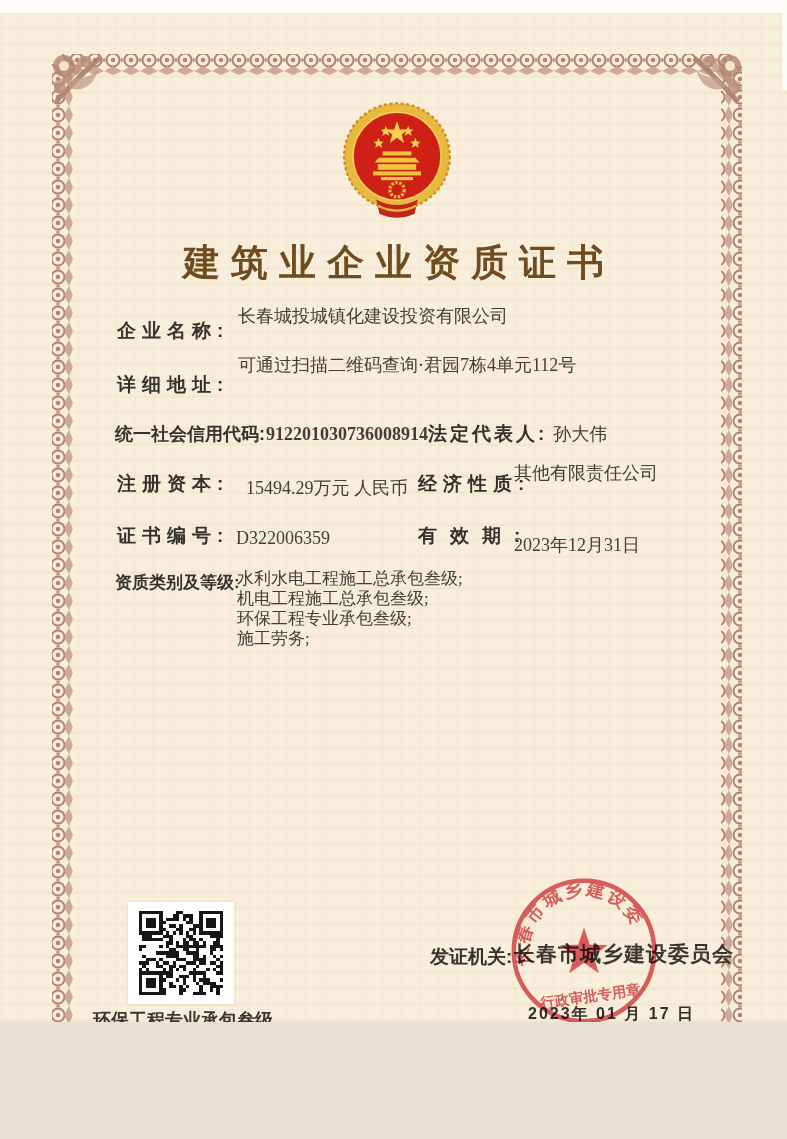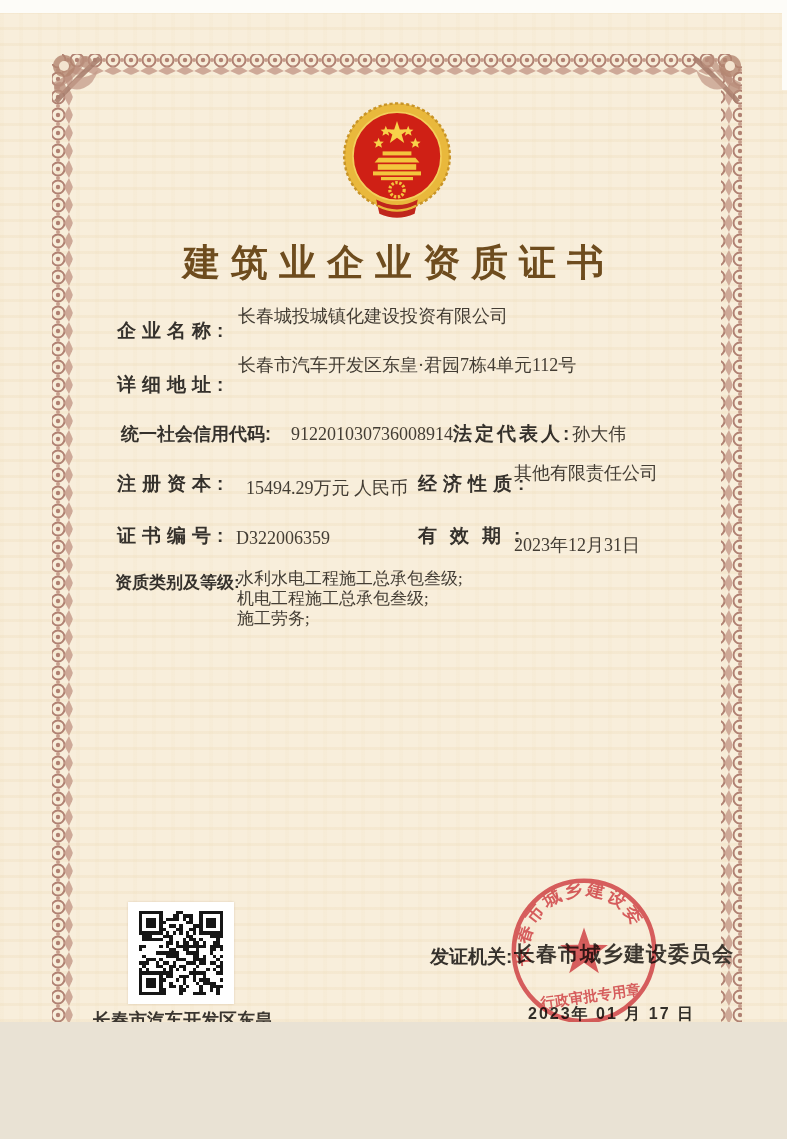--- a/index.html
+++ b/index.html
@@ -123,43 +123,44 @@
     <path d="M44 124 Q70 138 96 124 L92 142 Q70 152 48 142 Z" fill="#c0261c"></path>
     <path d="M46 132 Q70 144 94 132" stroke="#e9b83c" stroke-width="3" fill="none"></path>
   </svg>
 
   <div class="abs title">建筑业企业资质证书</div>
 
   <div class="abs lbl ls6" style="left:117px;top:318px;">企业名称:</div>
   <div class="abs val" style="left:238px;top:304px;">长春城投城镇化建设投资有限公司</div>
 
   <div class="abs lbl ls6" style="left:117px;top:372px;">详细地址:</div>
-  <div class="abs val" style="left:238px;top:353px;">长春市汽车开发区东皇·君园7栋4单元112号</div>
+  <div class="abs val" style="left:238px;top:353px;">可通过扫描二维码查询·君园7栋4单元112号</div>
 
   <div class="abs row-flex" style="left:115px;top:421px;">
-    <span class="lbl" style="font-size:18px;margin-left:6px;">统一社会信用代码:</span>
-    <span class="val" style="margin-left:20px;">912201030736008914</span>
+    <span class="lbl" style="font-size:18px;">统一社会信用代码:</span>
+    <span class="val" style="margin-left:1px;font-weight:bold;">912201030736008914</span>
     <span class="lbl" style="letter-spacing:3px;">法定代表人:</span>
-    <span class="val" style="margin-left:0;">孙大伟</span>
+    <span class="val" style="margin-left:6px;">孙大伟</span>
   </div>
 
   <div class="abs lbl ls6" style="left:117px;top:471px;">注册资本:</div>
   <div class="abs val" style="left:238px;top:476px;margin-left:8px;">15494.29万元 人民币</div>
   <div class="abs lbl ls6" style="left:418px;top:471px;">经济性质:</div>
   <div class="abs val" style="left:514px;top:461px;">其他有限责任公司</div>
 
   <div class="abs lbl ls6" style="left:117px;top:523px;">证书编号:</div>
   <div class="abs val" style="left:236px;top:528px;">D322006359</div>
   <div class="abs lbl ls12" style="left:418px;top:523px;">有效期:</div>
   <div class="abs val" style="left:514px;top:533px;">2023年12月31日</div>
 
   <div class="abs lbl" style="left:115px;top:571px;font-size:17px;">资质类别及等级:</div>
   <div class="abs qual-list" style="left:237px;top:569px;">
     <div>水利水电工程施工总承包叁级;</div>
     <div>机电工程施工总承包叁级;</div>
+    <div>环保工程专业承包叁级;</div>
     <div>施工劳务;</div>
   </div>
 
   <div class="abs qr-box">
     <svg id="qr-svg" width="84" height="84" viewBox="0 0 25 25" shape-rendering="crispEdges">
         <rect x="0" y="0" width="1" height="1" fill="#161616"></rect>
         <rect x="1" y="0" width="1" height="1" fill="#161616"></rect>
         <rect x="2" y="0" width="1" height="1" fill="#161616"></rect>
         <rect x="3" y="0" width="1" height="1" fill="#161616"></rect>
         <rect x="4" y="0" width="1" height="1" fill="#161616"></rect>
@@ -467,21 +468,21 @@
         <rect x="7" y="24" width="1" height="1" fill="#161616"></rect>
         <rect x="12" y="24" width="1" height="1" fill="#161616"></rect>
         <rect x="16" y="24" width="1" height="1" fill="#161616"></rect>
         <rect x="17" y="24" width="1" height="1" fill="#161616"></rect>
         <rect x="18" y="24" width="1" height="1" fill="#161616"></rect>
         <rect x="19" y="24" width="1" height="1" fill="#161616"></rect>
         <rect x="23" y="24" width="1" height="1" fill="#161616"></rect>
       </svg>
   </div>
   <div class="abs qr-caption">
-    <div>长春市汽车开发区东皇</div>
+    <div>环保工程专业承包叁级</div>
   </div>
 
   <div class="abs issuer-label">发证机关:</div>
   <div class="abs issuer-value">长春市城乡建设委员会</div>
   <div class="abs issue-date">2023年 01 月 17 日</div>
 
   <svg class="abs seal" viewBox="0 0 180 180">
     <defs>
       <path id="arc" d="M 28 90 A 62 62 0 1 1 152 90"></path>
     </defs>

